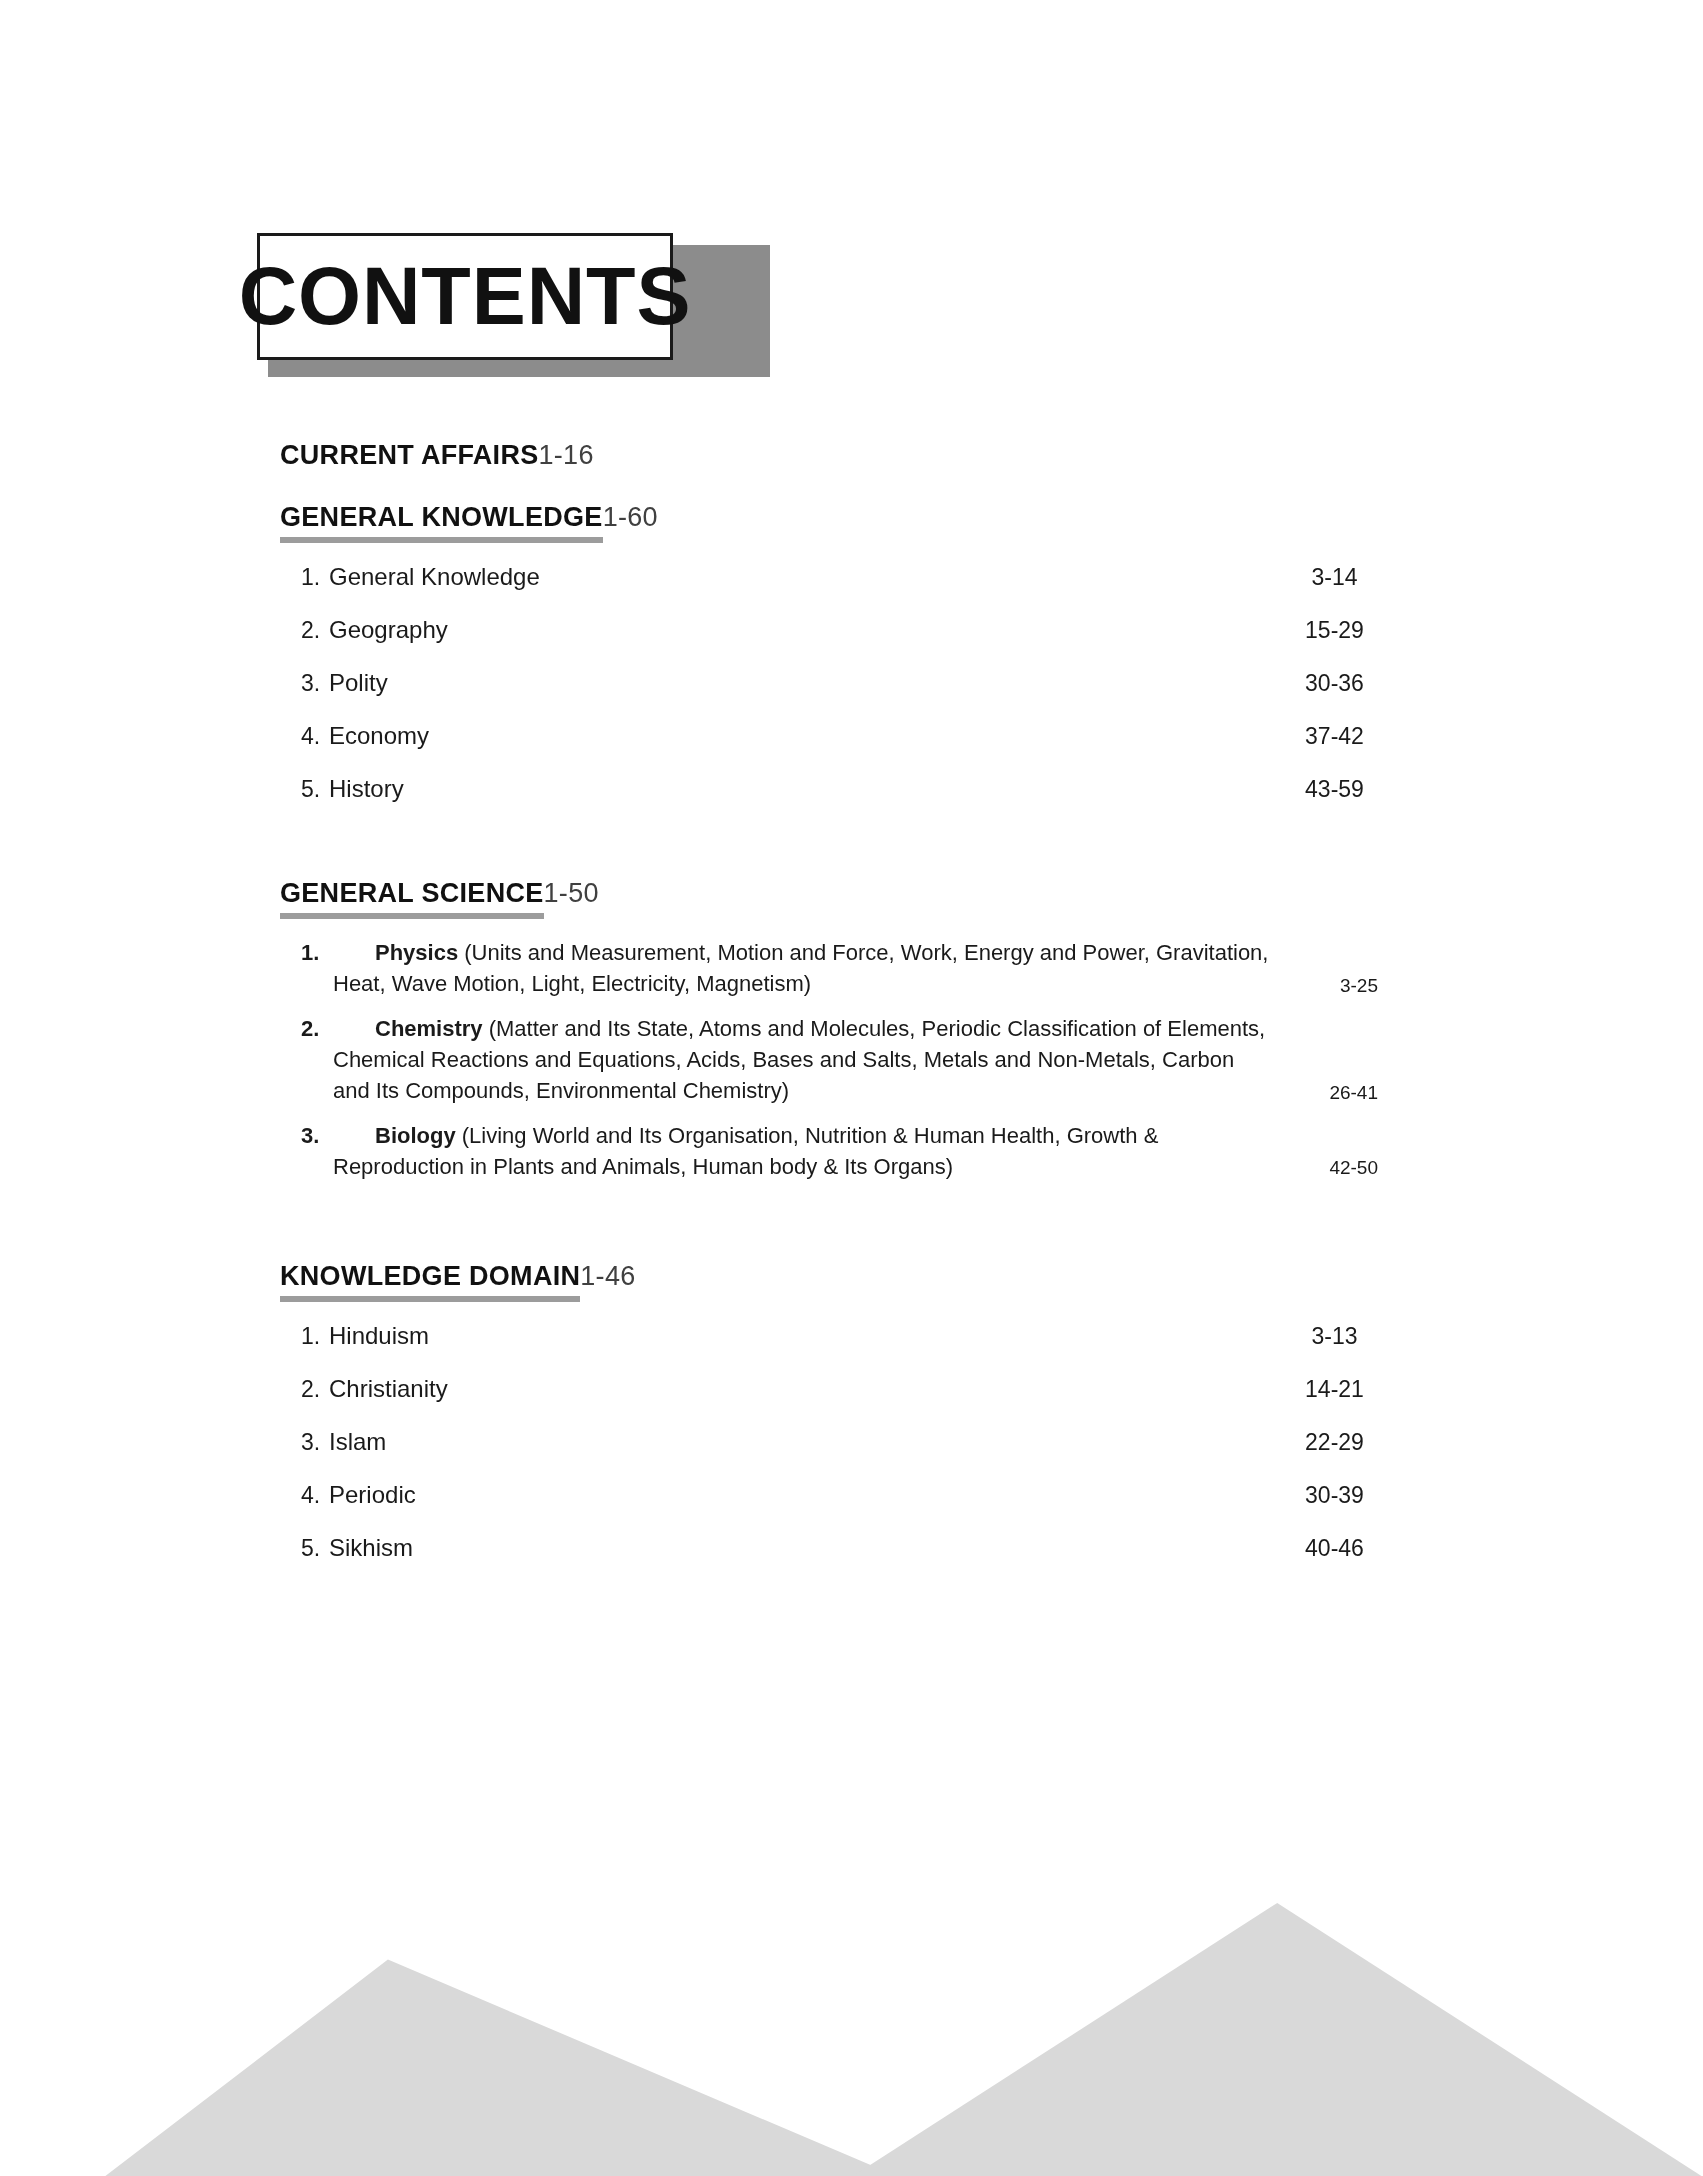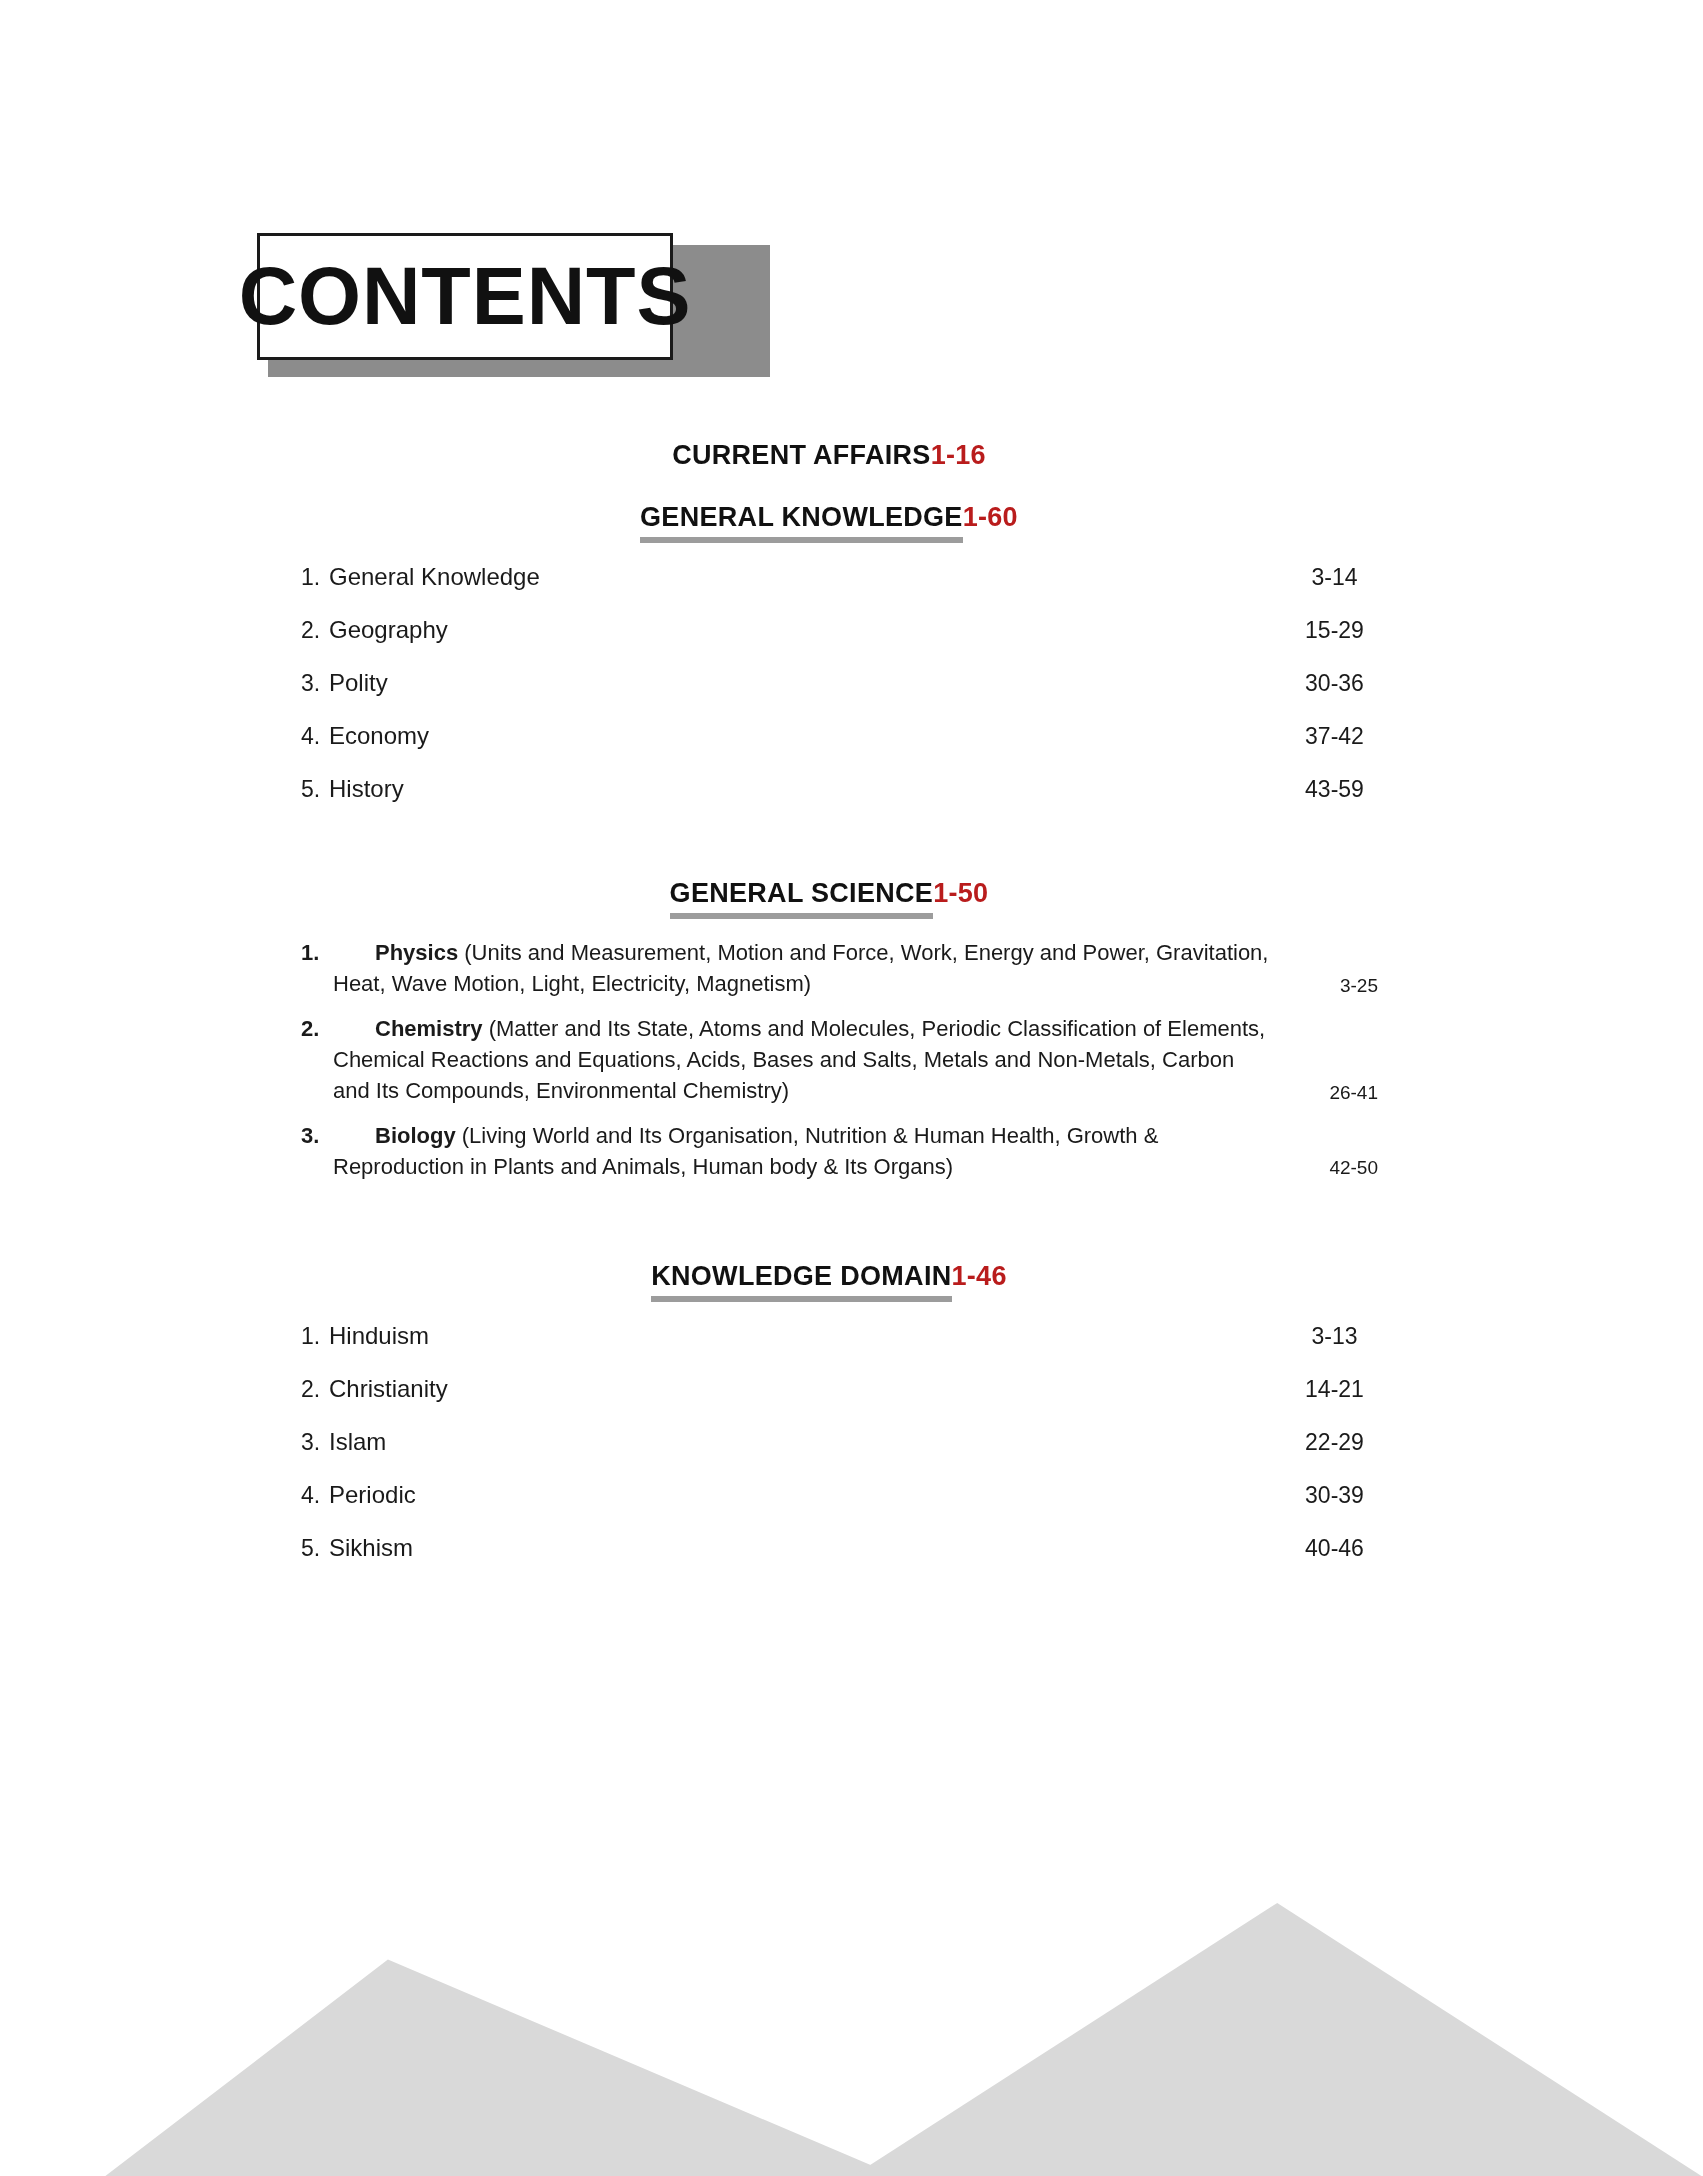--- a/index.html
+++ b/index.html
@@ -63,36 +63,36 @@
     width: 1098px;
   }
 
   .section {
     margin-bottom: 0;
   }
 
   .section-head {
     display: flex;
     align-items: baseline;
-    justify-content: center;
+    justify-content: flex-start;
     font-size: 27px;
     font-weight: bold;
     letter-spacing: 0.3px;
     color: #111111;
     padding-bottom: 6.6px;
   }
   .section-head.underlined .sec-title {
     border-bottom: 6.6px solid #9c9c9c;
     padding-bottom: 3.8px;
   }
   .sec-title { white-space: nowrap; }
   .sec-pages {
     font-size: 27px;
-    font-weight: bold;
-    color: #b91c1c;
+    font-weight: normal;
+    color: #404040;
     white-space: nowrap;
   }
 
   .items {
     margin-top: 11.4px;
   }
 
   
   .row {
     display: flex;

